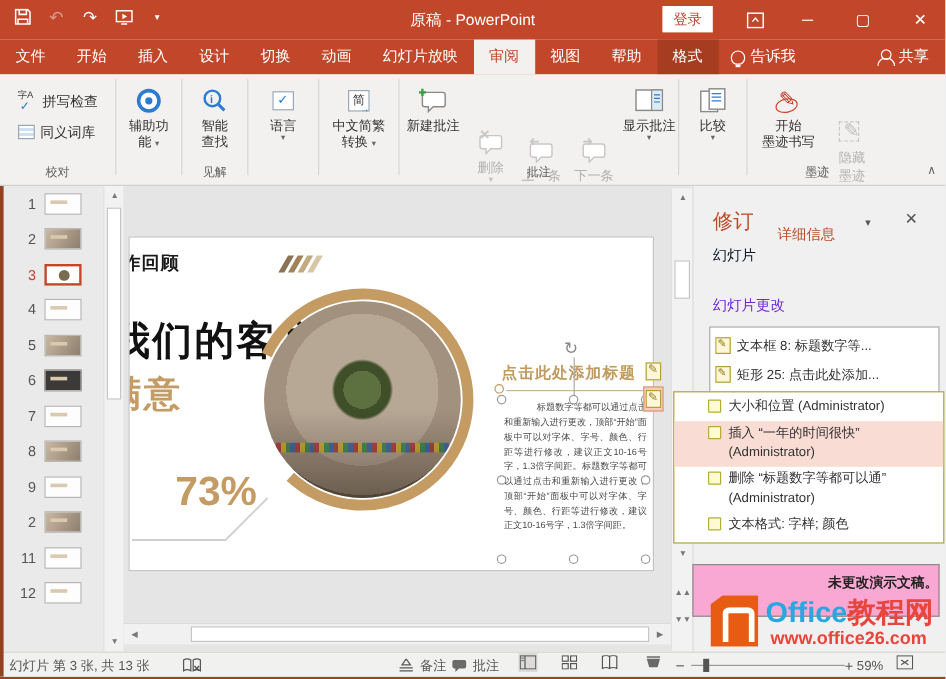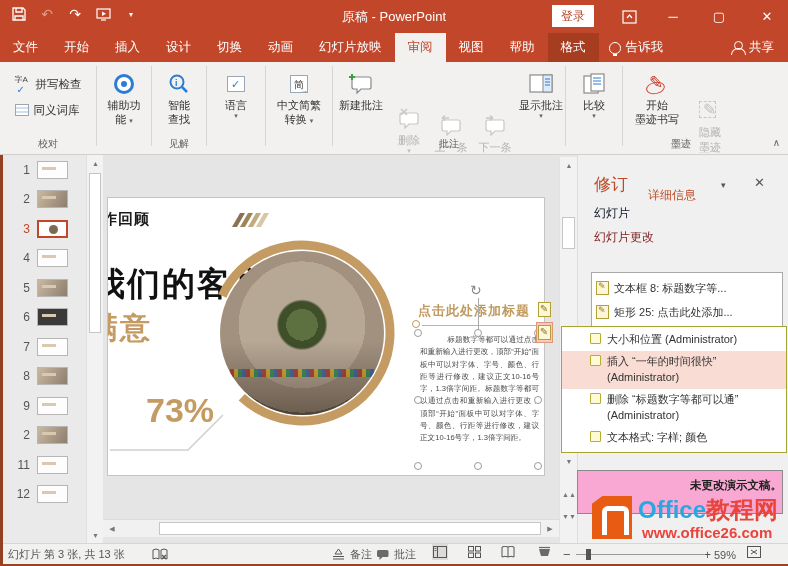--- a/index.html
+++ b/index.html
@@ -115,21 +115,21 @@
   .marker .pg:after { content:"✎"; position:absolute; left:1px; top:0px; font-size:10px; color:#8f7c1e; }
   .marker.hl { background:#F6CDBD; border:1px solid #DE9678; }
 
   
   .pane { position:absolute; left:577px; top:155px; width:211px; height:388px; background:#F0F0F0; border-left:1px solid #dddddd; }
   .pane-title { position:absolute; left:16px; top:18px; font-size:17px; color:#BE4B28; }
   .pane-drop { position:absolute; left:143px; top:25px; font-size:9px; color:#555; }
   .pane-close { position:absolute; left:176px; top:20px; font-size:13px; color:#555; }
   .ptab1 { position:absolute; left:16px; top:50px; font-size:12px; color:#0f172a; }
   .ptab2 { position:absolute; left:70px; top:32px; font-size:12px; color:#BE4B28; font-weight:normal; }
-  .psection { position:absolute; left:16px; top:74px; font-size:12px; color:#7f1d1d; }
+  .psection { position:absolute; left:16px; top:91px; font-size:12px; color:#6d28d9; }
   .changelist { position:absolute; left:13px; top:117px; width:192px; height:56px; background:#fff; border:1px solid #a9a9a9; padding:3px 4px; }
   .chrow { display:flex; align-items:center; gap:5px; height:24px; font-size:11px; color:#333; white-space:nowrap; overflow:hidden; }
   .pencil { width:13px; height:14px; background:#fdf6d8; border:1px solid #b3a035; position:relative; flex:0 0 13px; }
   .pencil:after { content:"✎"; position:absolute; left:1px; top:-1px; font-size:9px; color:#8f7c1e; }
   .pfooter { position:absolute; left:-1px; top:315px; width:206px; height:44px; background:#f9a8d4; border:1px solid #8a8a8a; text-align:right; font-size:11.5px; color:#222; padding-top:7px; font-weight:bold; }
 
   
   .popup { position:absolute; left:561px; top:326px; width:226px; background:#fff; border:1px solid #A8A430; z-index:50; padding:2px 0 3px 0; font-size:11px; color:#333; }
   .prow { display:flex; align-items:flex-start; gap:6px; padding:3px 6px; line-height:1.45; }
   .prow.ind { padding-left:28px; }

